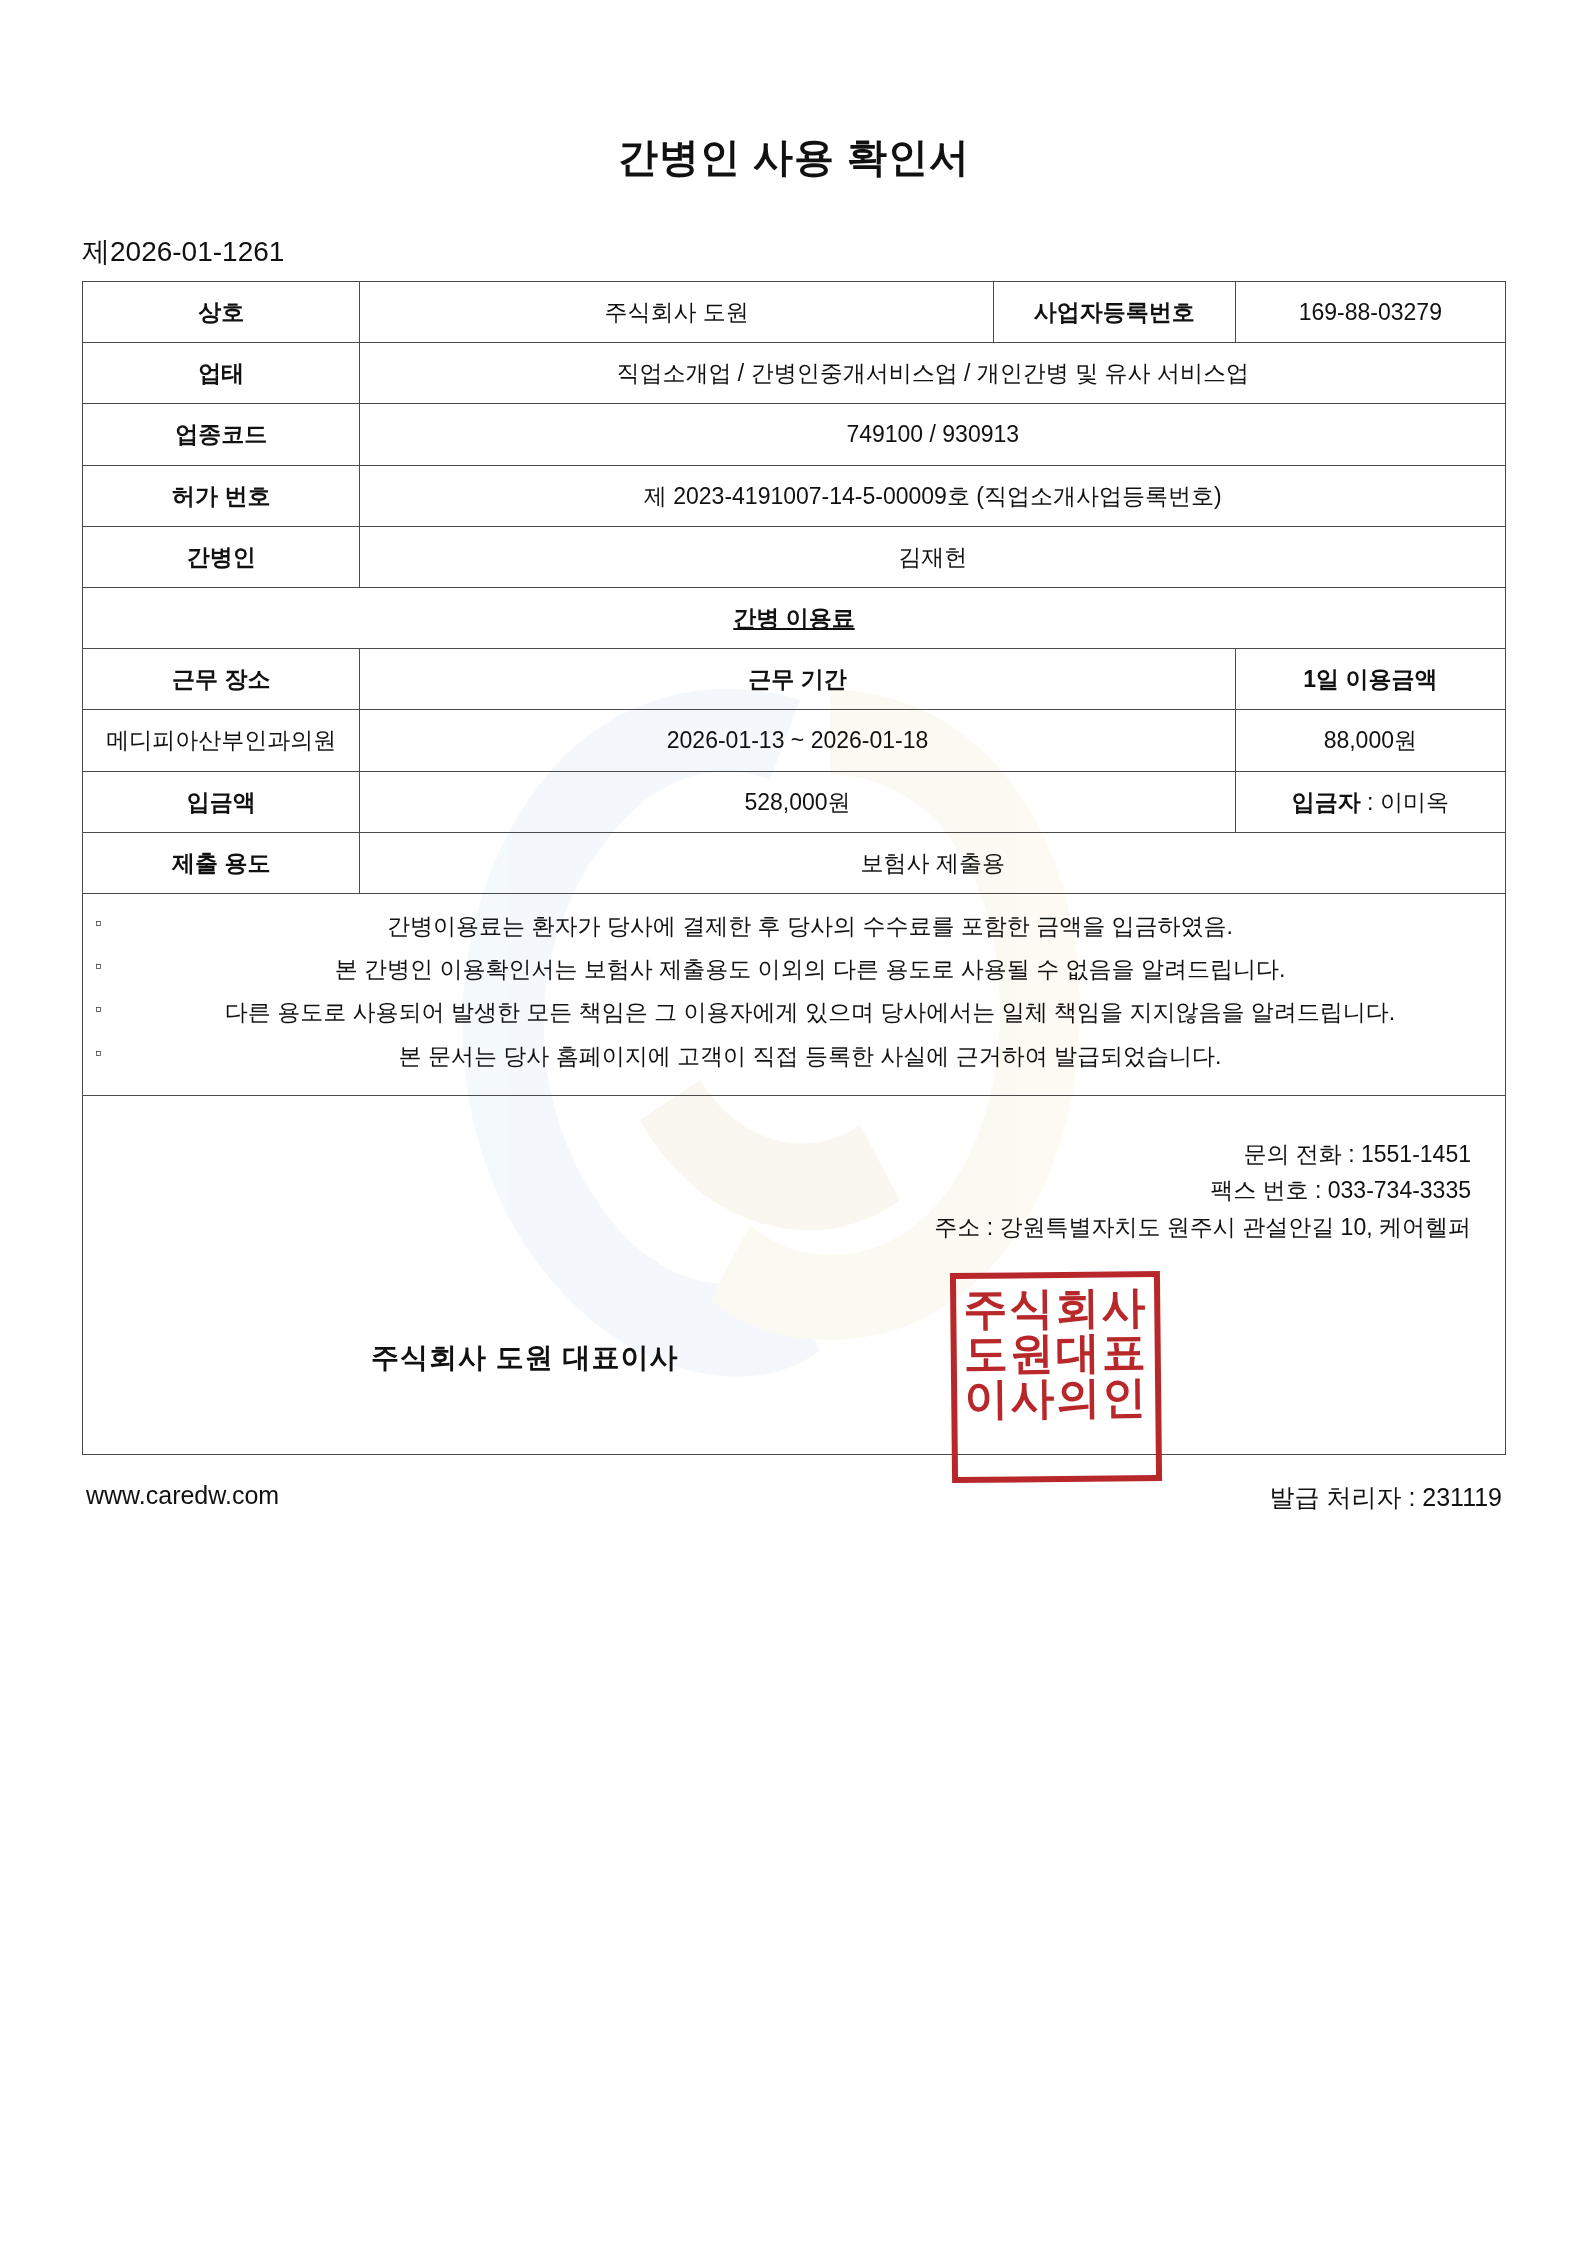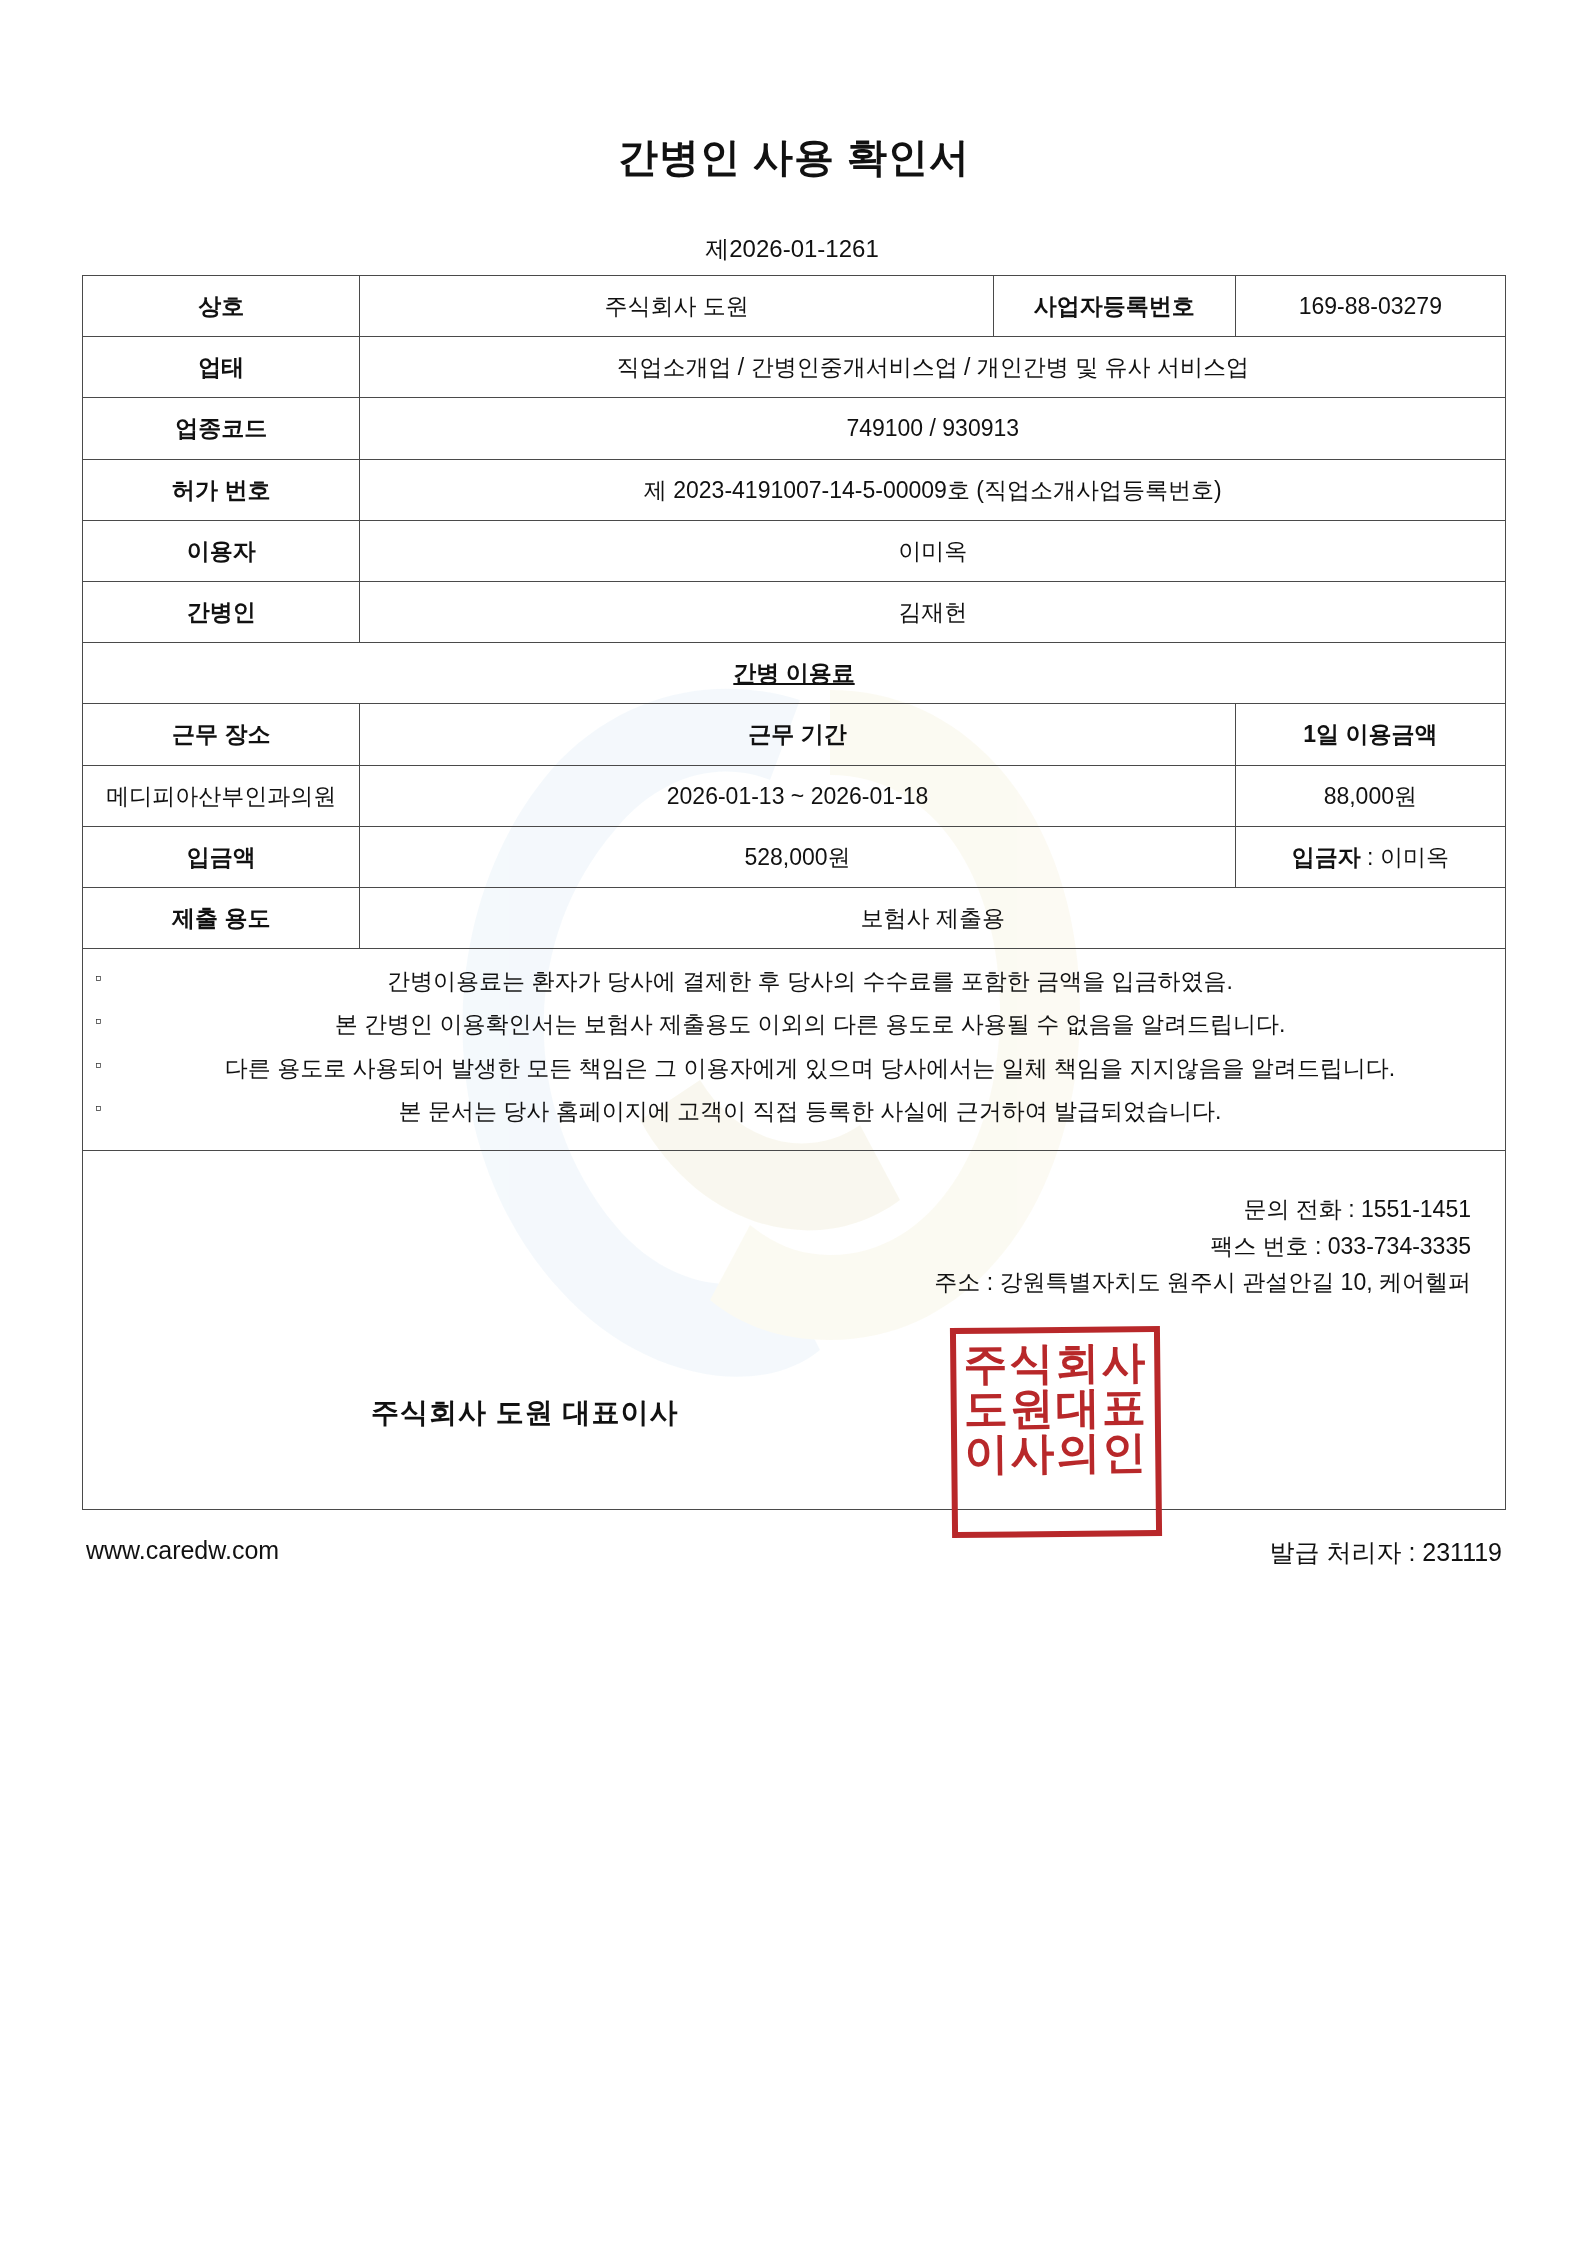--- a/index.html
+++ b/index.html
@@ -43,22 +43,22 @@
   .doc-title {
     text-align: center;
     font-size: 40px;
     font-weight: bold;
     letter-spacing: 1px;
     padding-top: 130px;
     padding-bottom: 0;
   }
 
   .doc-number {
-    text-align: center;
-    font-size: 24px;
+    text-align: left;
+    font-size: 28px;
     padding-top: 48px;
     padding-bottom: 10px;
     padding-right: 4px;
   }
 
   table.main {
     width: 100%;
     border-collapse: collapse;
     table-layout: fixed;
   }
@@ -203,24 +203,20 @@
           <td class="label">업태</td>
           <td colspan="4">직업소개업 / 간병인중개서비스업 / 개인간병 및 유사 서비스업</td>
         </tr>
         <tr>
           <td class="label">업종코드</td>
           <td colspan="4">749100 / 930913</td>
         </tr>
         <tr>
           <td class="label">허가 번호</td>
           <td colspan="4">제 2023-4191007-14-5-00009호 (직업소개사업등록번호)</td>
-        </tr>
-        <tr>
-          <td class="label">이용자</td>
-          <td colspan="4">이미옥</td>
         </tr>
         <tr>
           <td class="label">간병인</td>
           <td colspan="4">김재헌</td>
         </tr>
         <tr>
           <td class="section-title" colspan="5">간병 이용료</td>
         </tr>
         <tr>
           <td class="subhead">근무 장소</td>

